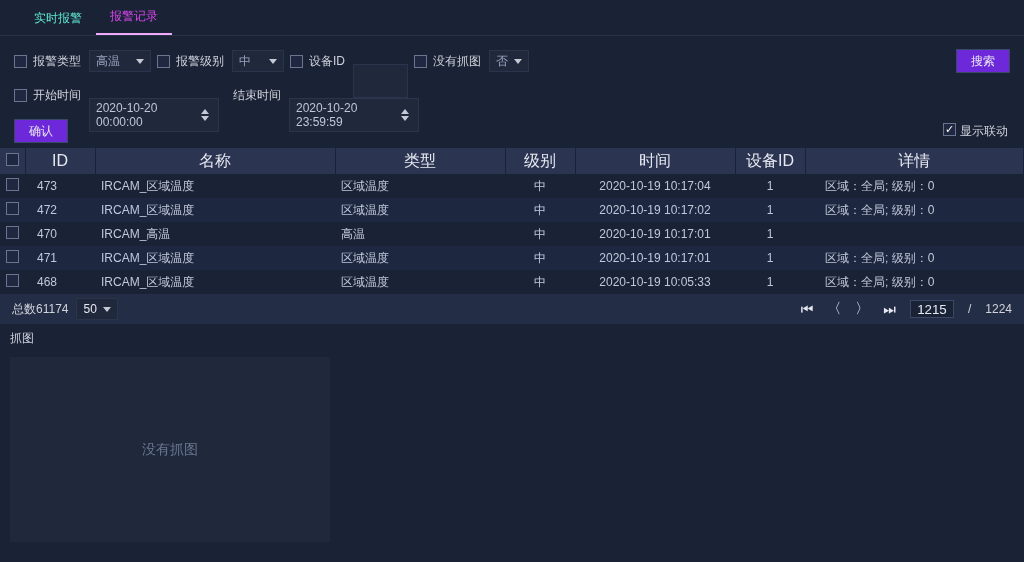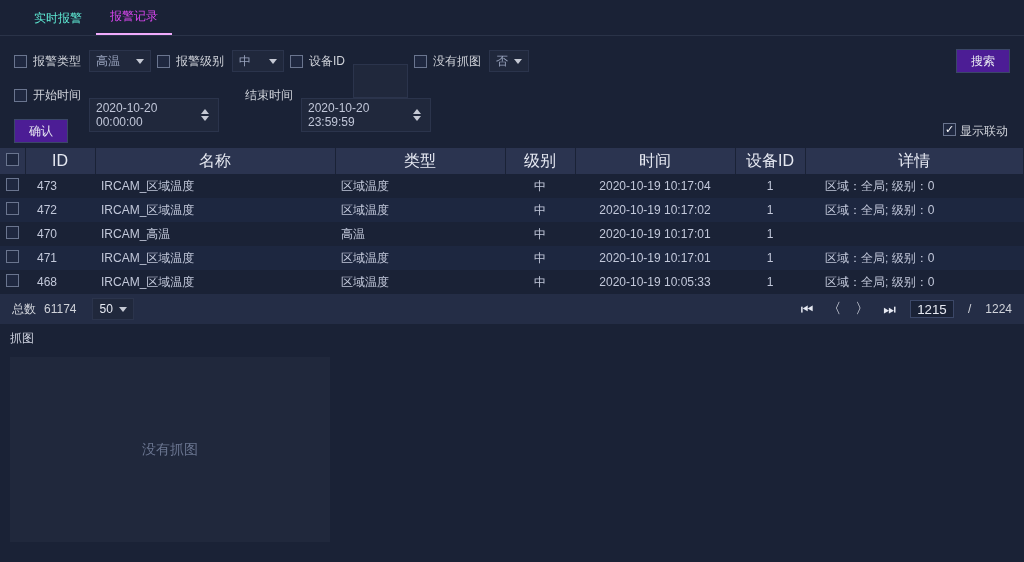--- a/index.html
+++ b/index.html
@@ -23,21 +23,21 @@
     .select .val { color: #98a3bd; flex: 1; }
     .caret { width: 0; height: 0; border-left: 4px solid transparent; border-right: 4px solid transparent; border-top: 5px solid #c5c9d4; }
 
     .input { background: #20283c; border: 1px solid #2b344c; height: 22px; color: #c0c6d8; padding: 16px 6px; margin-top: 40px; }
     .dateinput { width: 130px; display: flex; align-items: center; }
     .spinner { width: 14px; display: flex; flex-direction: column; }
     .spin-up, .spin-down { width: 0; height: 0; border-left: 4px solid transparent; border-right: 4px solid transparent; margin: 1px auto; cursor: pointer; }
     .spin-up { border-bottom: 5px solid #c5c9d4; }
     .spin-down { border-top: 5px solid #c5c9d4; }
 
-    .btn { background: #4c1d95; border: 1px solid #3b4767; color: #e8eaf2; height: 24px; padding: 0 14px; display: inline-flex; align-items: center; cursor: pointer; }
+    .btn { background: #6d28d9; border: 1px solid #3b4767; color: #e8eaf2; height: 24px; padding: 0 14px; display: inline-flex; align-items: center; cursor: pointer; }
     .search-btn { margin-left: auto; }
 
     .confirm-row { display: flex; align-items: center; height: 34px; padding: 0 14px; }
     .right-chk { margin-left: auto; display: flex; align-items: flex-start; gap: 4px; }
 
     
     table { width: 100%; border-collapse: collapse; }
     thead th { background: #2b3450; color: #e6e9f2; font-weight: normal; height: 26px; font-size: 16px; border-right: 1px solid #1a2236; text-align: center; }
     thead th:first-child { width: 20px; }
     tbody td { height: 24px; color: #c2c8da; border-bottom: 0; padding: 0 6px; text-align: left; }
@@ -46,21 +46,21 @@
     .col-chk { width: 20px; text-align: center; }
     .col-id { width: 70px; text-align: left; padding-left: 12px; }
     .col-name { width: 240px; }
     .col-type { width: 170px; }
     .col-level { width: 70px; text-align: center; }
     .col-time { width: 160px; text-align: center; }
     .col-devid { width: 70px; text-align: center; }
     .col-detail { text-align: left; padding-left: 20px; }
 
     
-    .pagination { background: #242d46; height: 30px; display: flex; align-items: center; padding: 0 12px; gap: 8px; }
+    .pagination { background: #242d46; height: 30px; display: flex; align-items: center; padding: 0 12px; }
     .page-right { margin-left: auto; display: flex; align-items: center; gap: 14px; }
     .pagebtn { color: #e6e9f2; cursor: pointer; font-size: 14px; }
     .pageinput { width: 44px; background: #1a2236; border: 1px solid #3b4767; color: #e6e9f2; height: 18px; text-align: center; }
 
     
     .snap-title { padding: 6px 10px; color: #cfd3e0; }
     .snap-area { margin: 4px 10px 10px; width: 320px; height: 185px; background: #20283c; display: flex; align-items: center; justify-content: center; color: #6a7590; font-size: 14px; }
   </style>
 </head>
 <body>
@@ -104,21 +104,21 @@
     <span class="chk"></span>
     <span class="lbl">开始时间</span>
     <div class="input dateinput">
       <span style="flex:1">2020-10-20 00:00:00</span>
       <span class="spinner">
         <span class="spin-up"></span>
         <span class="spin-down"></span>
       </span>
     </div>
 
-    <span class="lbl" style="margin-left:20px">结束时间</span>
+    <span class="lbl" style="margin-left:8px">结束时间</span>
     <div class="input dateinput">
       <span style="flex:1">2020-10-20 23:59:59</span>
       <span class="spinner">
         <span class="spin-up"></span>
         <span class="spin-down"></span>
       </span>
     </div>
   </div>
 </div>
 

